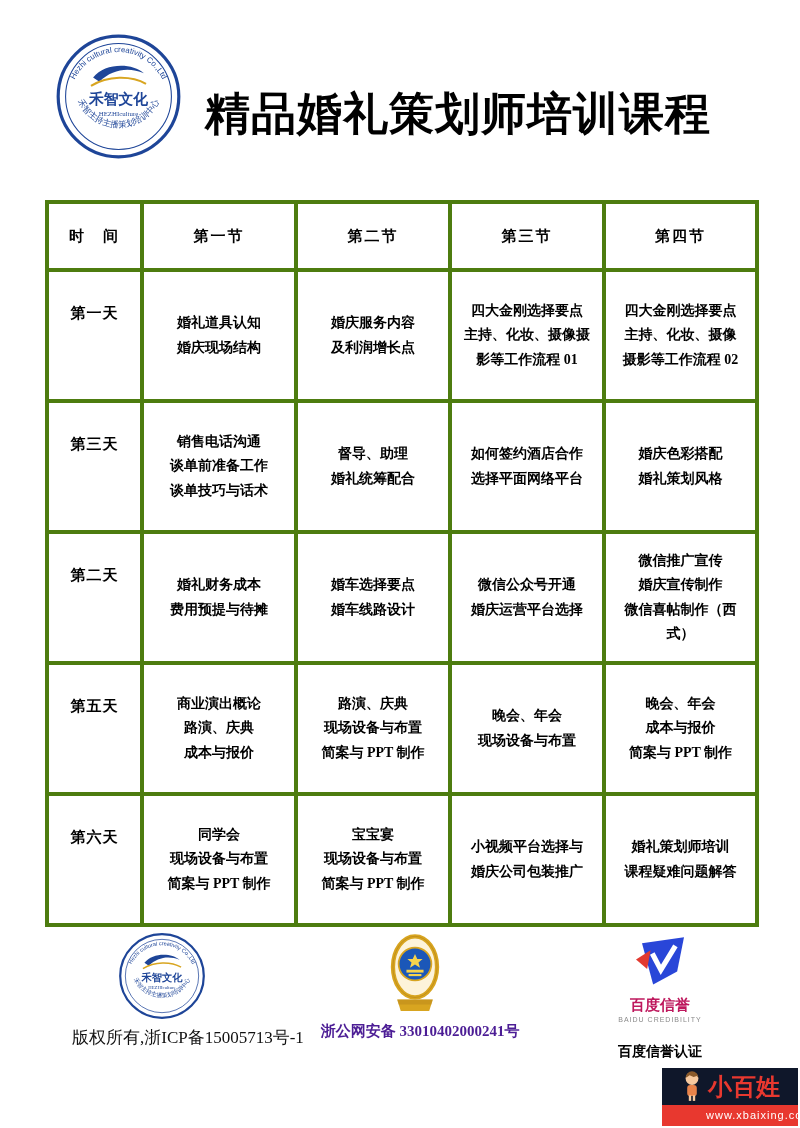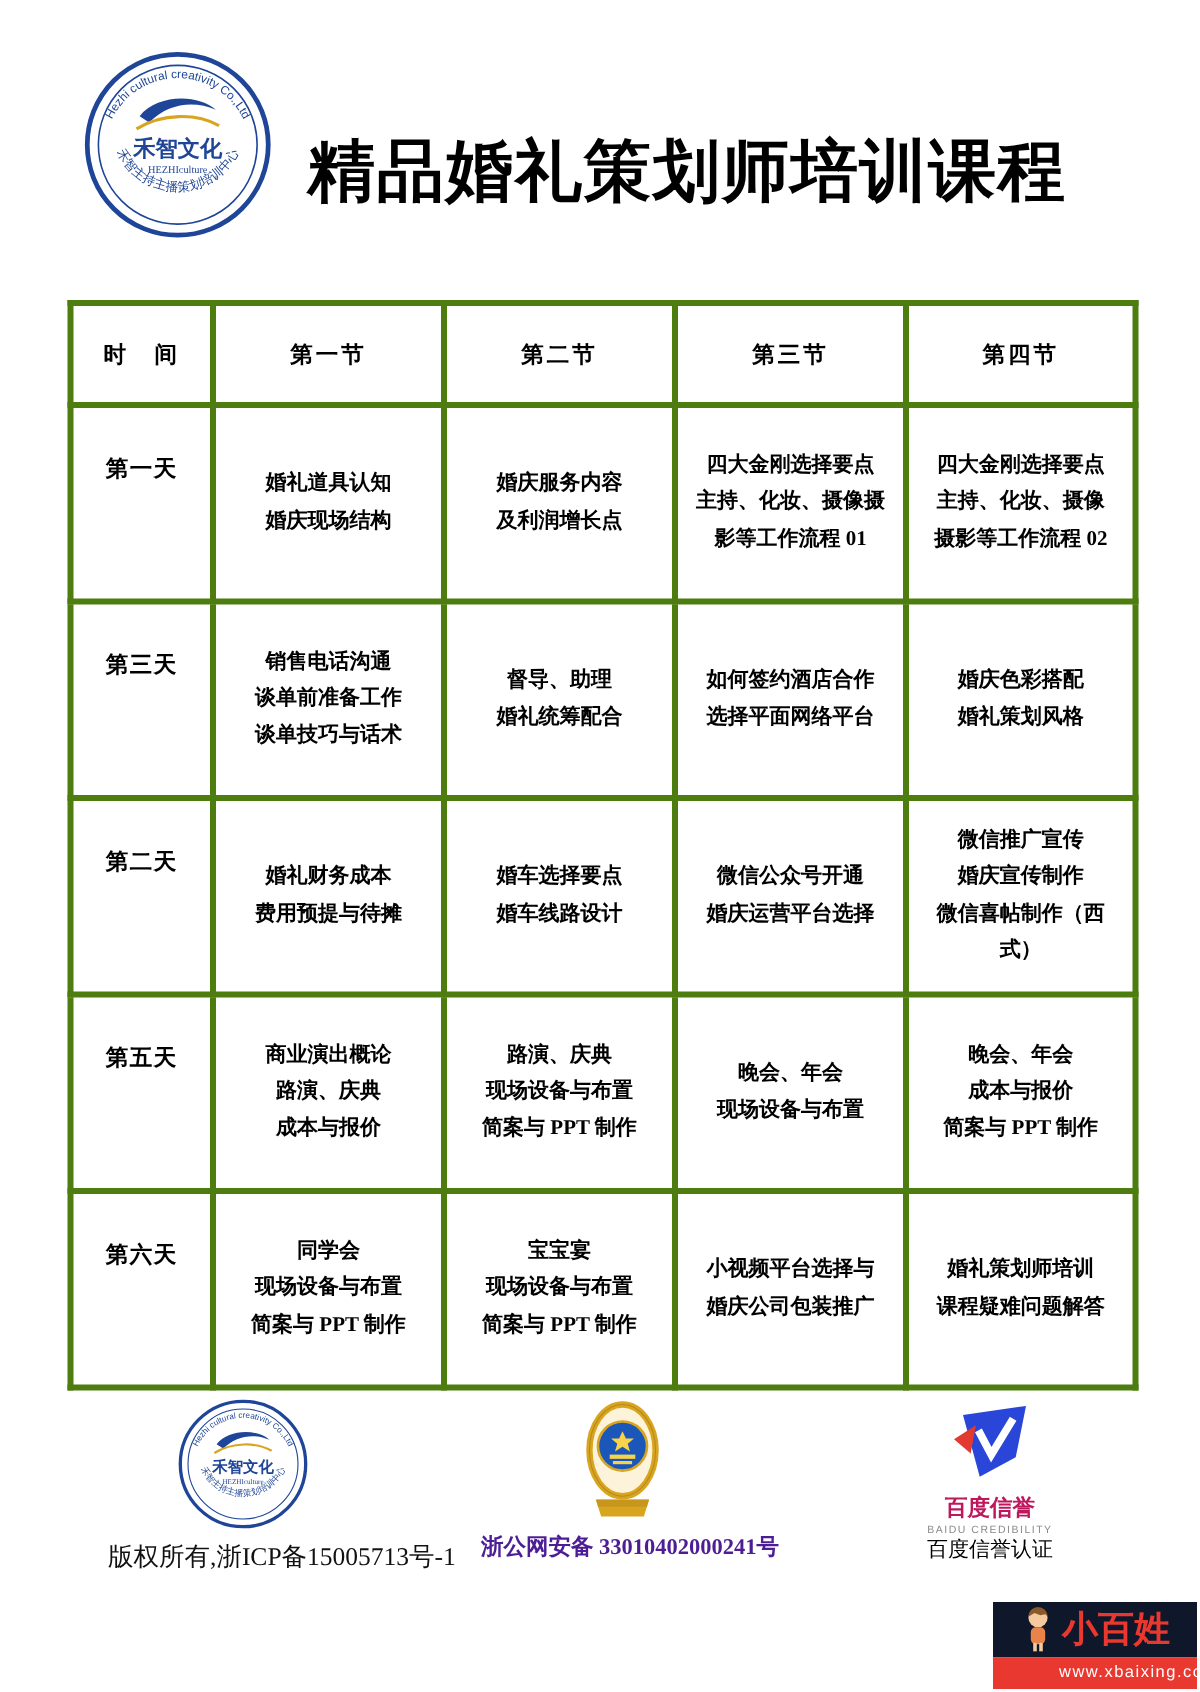--- a/index.html
+++ b/index.html
@@ -19,21 +19,21 @@
                      white-space:pre-line;line-height:1.75;padding:4px 6px;}
   .schedule td.day{font-size:15px;letter-spacing:1px;vertical-align:top;padding-top:28px;}
 
   
   .logo-bottom{position:absolute;left:118px;top:932px;width:88px;height:88px;}
   .badge{position:absolute;left:383px;top:928px;width:64px;height:92px;}
   .baidu-block{position:absolute;left:612px;top:933px;width:96px;text-align:center;font-family:"Liberation Sans",sans-serif;}
   .baidu-block svg{width:60px;height:60px;}
   .baidu-title{font-size:15px;font-weight:bold;color:#be185d;line-height:1.1;}
   .baidu-sub{font-size:7px;color:#8a8a8a;letter-spacing:1px;margin-top:2px;}
-  .baidu-cert{font-size:14px;font-weight:normal;margin-top:0;color:#000;}
+  .baidu-cert{font-size:14px;font-weight:bold;margin-top:20px;color:#000;}
 
   
   .copyright{position:absolute;left:72px;top:1026px;font-size:17px;color:#111;}
   .police-text{position:absolute;left:300px;top:1022px;width:240px;text-align:center;font-size:15px;font-weight:bold;color:#4c1d95;}
 
   
   .watermark{position:absolute;right:2px;bottom:2px;width:136px;height:58px;font-family:"Liberation Sans",sans-serif;}
   .wm-top{height:37px;background:#0f172a;display:flex;align-items:center;justify-content:center;gap:4px;}
   .wm-top svg{width:24px;height:33px;}
   .wm-name{color:#e8382f;font-size:24px;font-weight:bold;line-height:1;}

